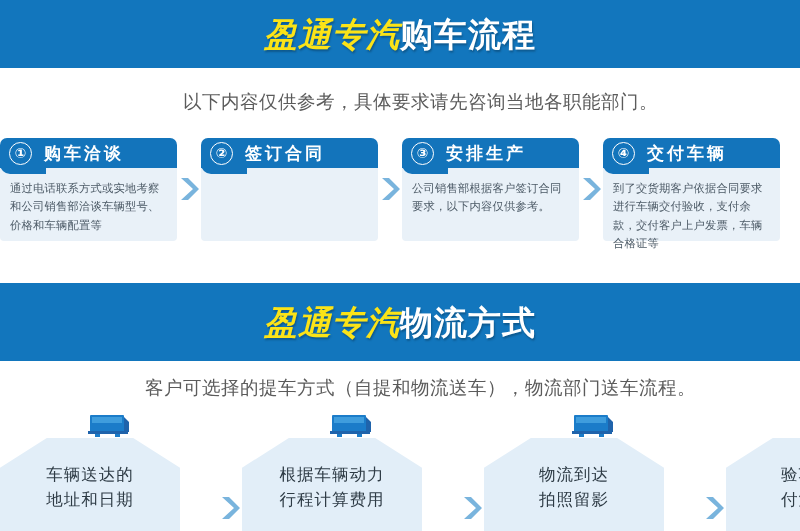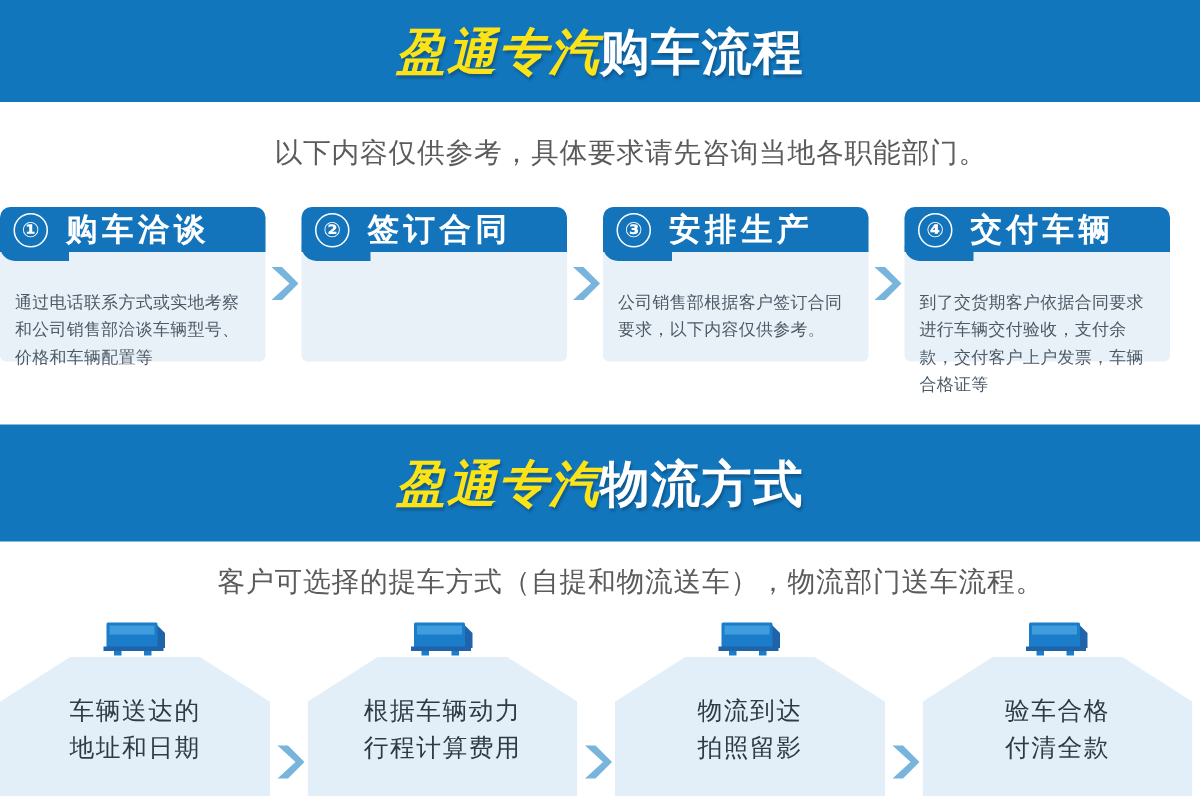--- a/index.html
+++ b/index.html
@@ -101,30 +101,30 @@
     display: flex;
     align-items: center;
     justify-content: center;
     flex: 0 0 auto;
     position: relative;
     z-index: 2;
     box-sizing: border-box;
   }
   .step-title {
     color: #ffffff;
-    font-size: 21px;
+    font-size: 17px;
     font-weight: bold;
     letter-spacing: 3px;
     margin-left: 12px;
     position: relative;
     z-index: 2;
     white-space: nowrap;
   }
   .step-body {
-    padding: 25px 10px 0 10px;
+    padding: 11px 10px 0 10px;
     color: #4c5a66;
     font-size: 11.3px;
     line-height: 1.62;
     letter-spacing: 0.2px;
   }
 
   .chevron {
     width: 24px;
     flex: 0 0 auto;
     display: flex;
@@ -142,20 +142,21 @@
     width: 800px;
     height: 121px;
     display: flex;
     align-items: flex-start;
   }
   .truck-card {
     width: 180px;
     height: 121px;
     position: relative;
     flex: 0 0 auto;
+    padding-left: 37px;
   }
   .truck-shape {
     position: absolute;
     left: 0;
     top: 28px;
     width: 180px;
     height: 93px;
     background: #e2eef8;
     clip-path: polygon(0% 32%, 26% 0%, 74% 0%, 100% 32%, 100% 100%, 0% 100%);
   }

